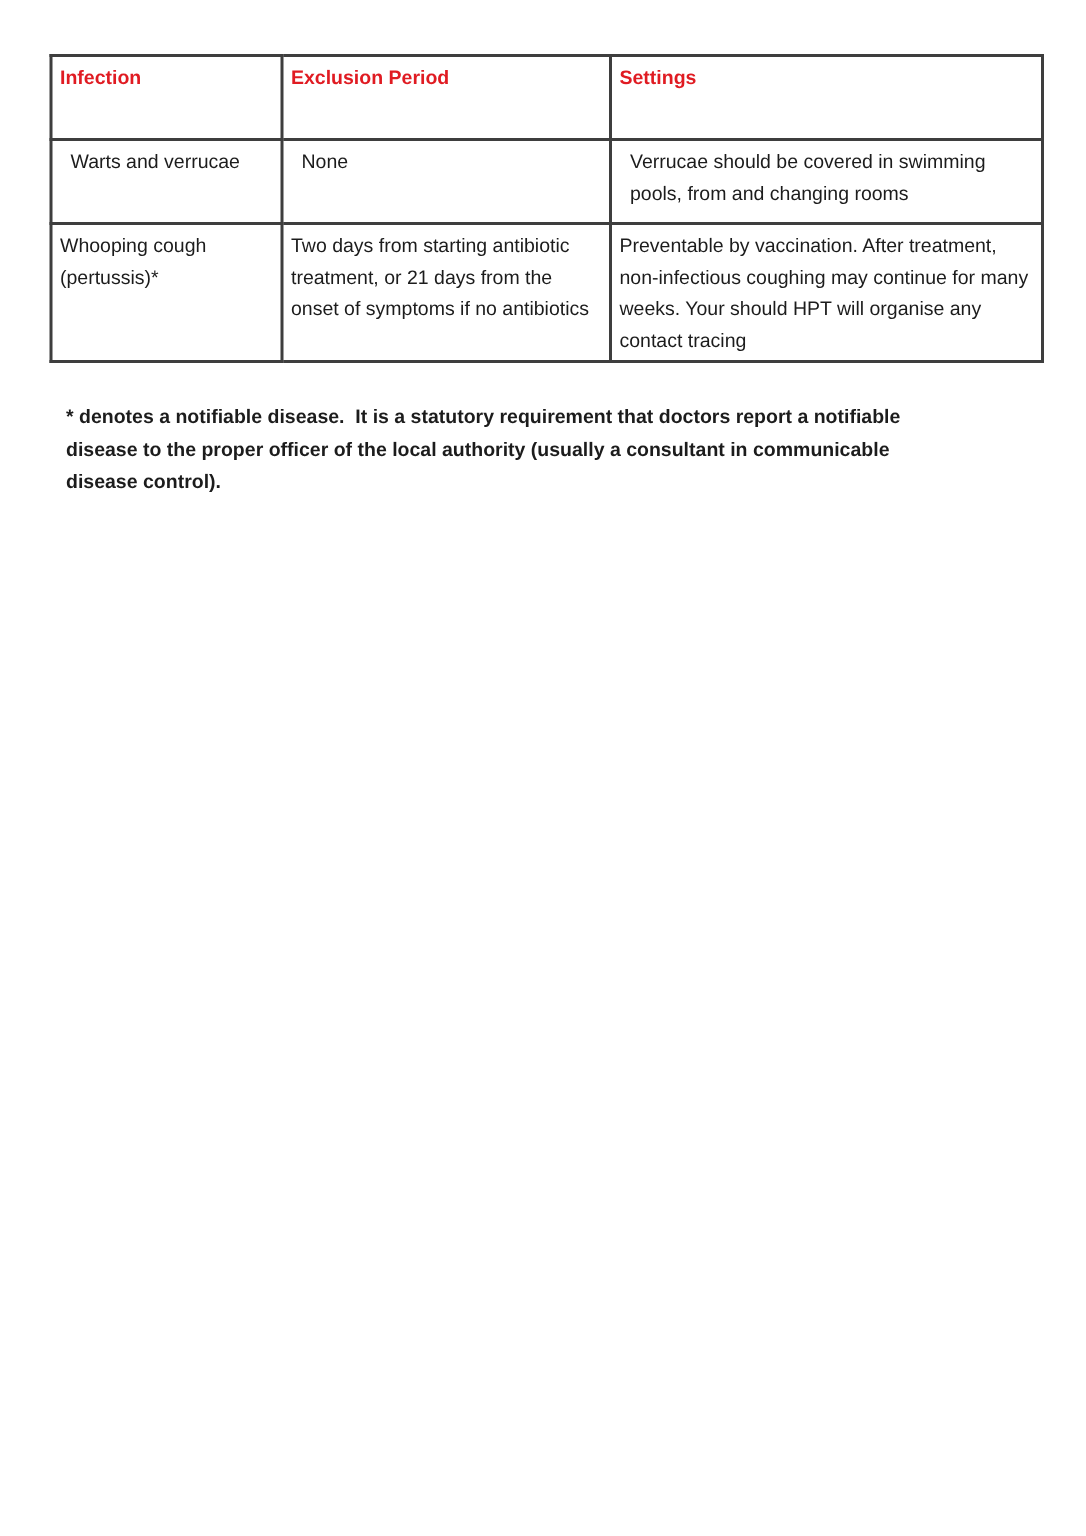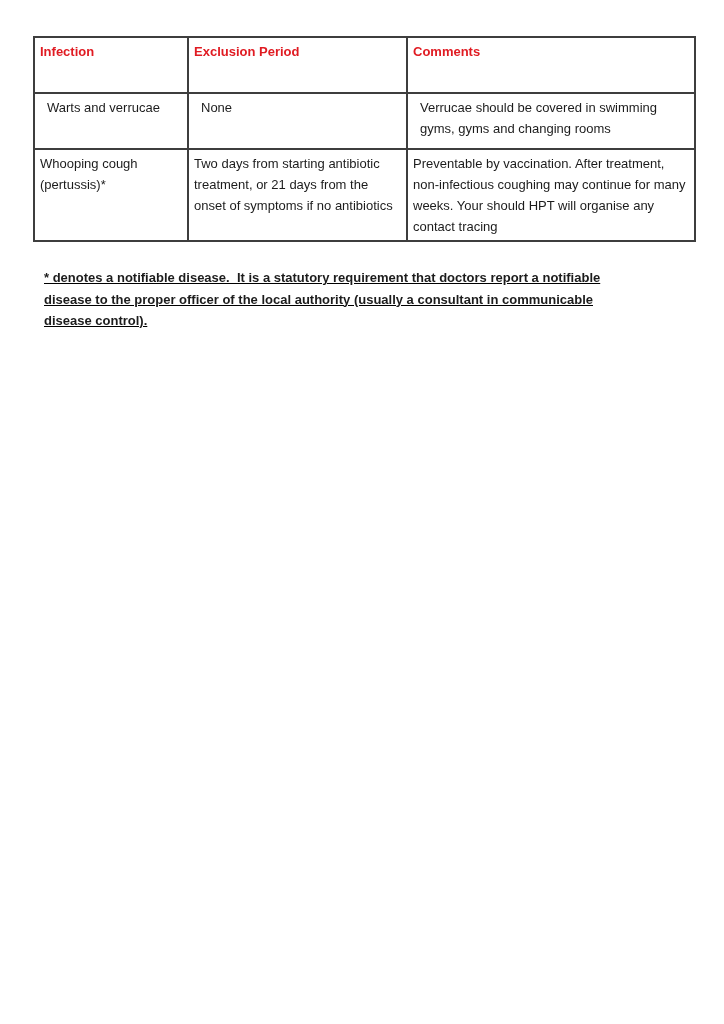--- a/index.html
+++ b/index.html
@@ -53,21 +53,20 @@
 
   tr.row-warts  th, tr.row-warts  td { height: 56px; padding-left: 12px; }
   tr.row-whooping th, tr.row-whooping td { height: 89px; }
 
   
   .notes {
     position: absolute;
     left: 44px;
     top: 267px;
     width: 660px;
-    text-decoration: underline;
   }
 
   .notes p {
     font-size: 13px;
     line-height: 21.5px;
     color: #1c1c1c;
     white-space: pre-wrap;
   }
 
   .notes p.footnote {
@@ -87,28 +86,28 @@
   <table class="infection-table">
     <colgroup>
       <col class="c1">
       <col class="c2">
       <col class="c3">
     </colgroup>
     <thead>
       <tr class="header-row">
         <th>Infection</th>
         <th>Exclusion Period</th>
-        <th>Comments</th>
+        <th>Settings</th>
       </tr>
     </thead>
     <tbody>
       <tr class="row-warts">
         <td>Warts and verrucae</td>
         <td>None</td>
-        <td>Verrucae should be covered in swimming gyms, gyms and changing rooms</td>
+        <td>Verrucae should be covered in swimming pools, from and changing rooms</td>
       </tr>
       <tr class="row-whooping">
         <td>Whooping cough (pertussis)*</td>
         <td>Two days from starting antibiotic treatment, or 21 days from the onset of symptoms if no antibiotics</td>
         <td>Preventable by vaccination.  After treatment, non-infectious coughing may continue for many weeks. Your should HPT will organise any contact tracing</td>
       </tr>
     </tbody>
   </table>
 
   <div class="notes">

